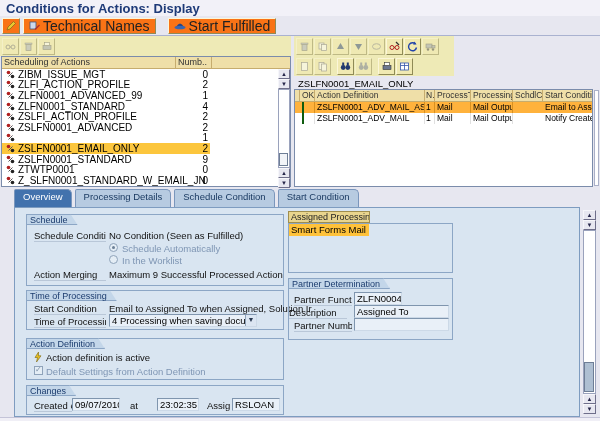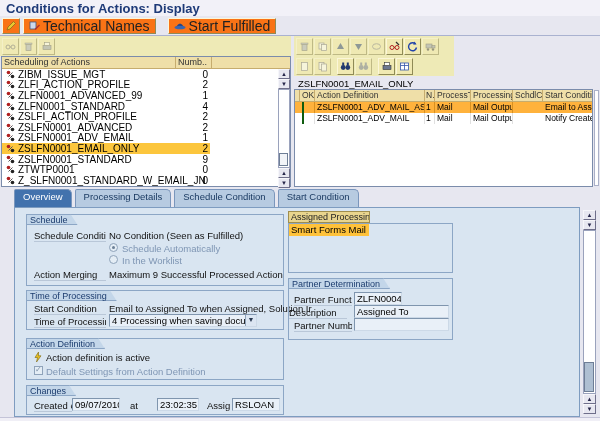--- a/index.html
+++ b/index.html
@@ -361,21 +361,20 @@
           <span class="tnum">2</span>
         </div>
       <div class="trow">
           <span class="ticon">
             <svg width="9" height="9">
               <circle cx="2.5" cy="2.5" r="1.8" fill="#b02020"></circle>
               <circle cx="6.5" cy="6.5" r="1.8" fill="#222"></circle>
               <path d="M2.5 6.5 L6.5 2.5" stroke="#555"></path>
             </svg>
           </span>
-          <span>ZSLFN0001_ADV_EMAIL</span>
           <span class="tnum">1</span>
         </div>
       <div class="trow sel">
           <span class="ticon">
             <svg width="9" height="9">
               <circle cx="2.5" cy="2.5" r="1.8" fill="#b02020"></circle>
               <circle cx="6.5" cy="6.5" r="1.8" fill="#222"></circle>
               <path d="M2.5 6.5 L6.5 2.5" stroke="#555"></path>
             </svg>
           </span>

